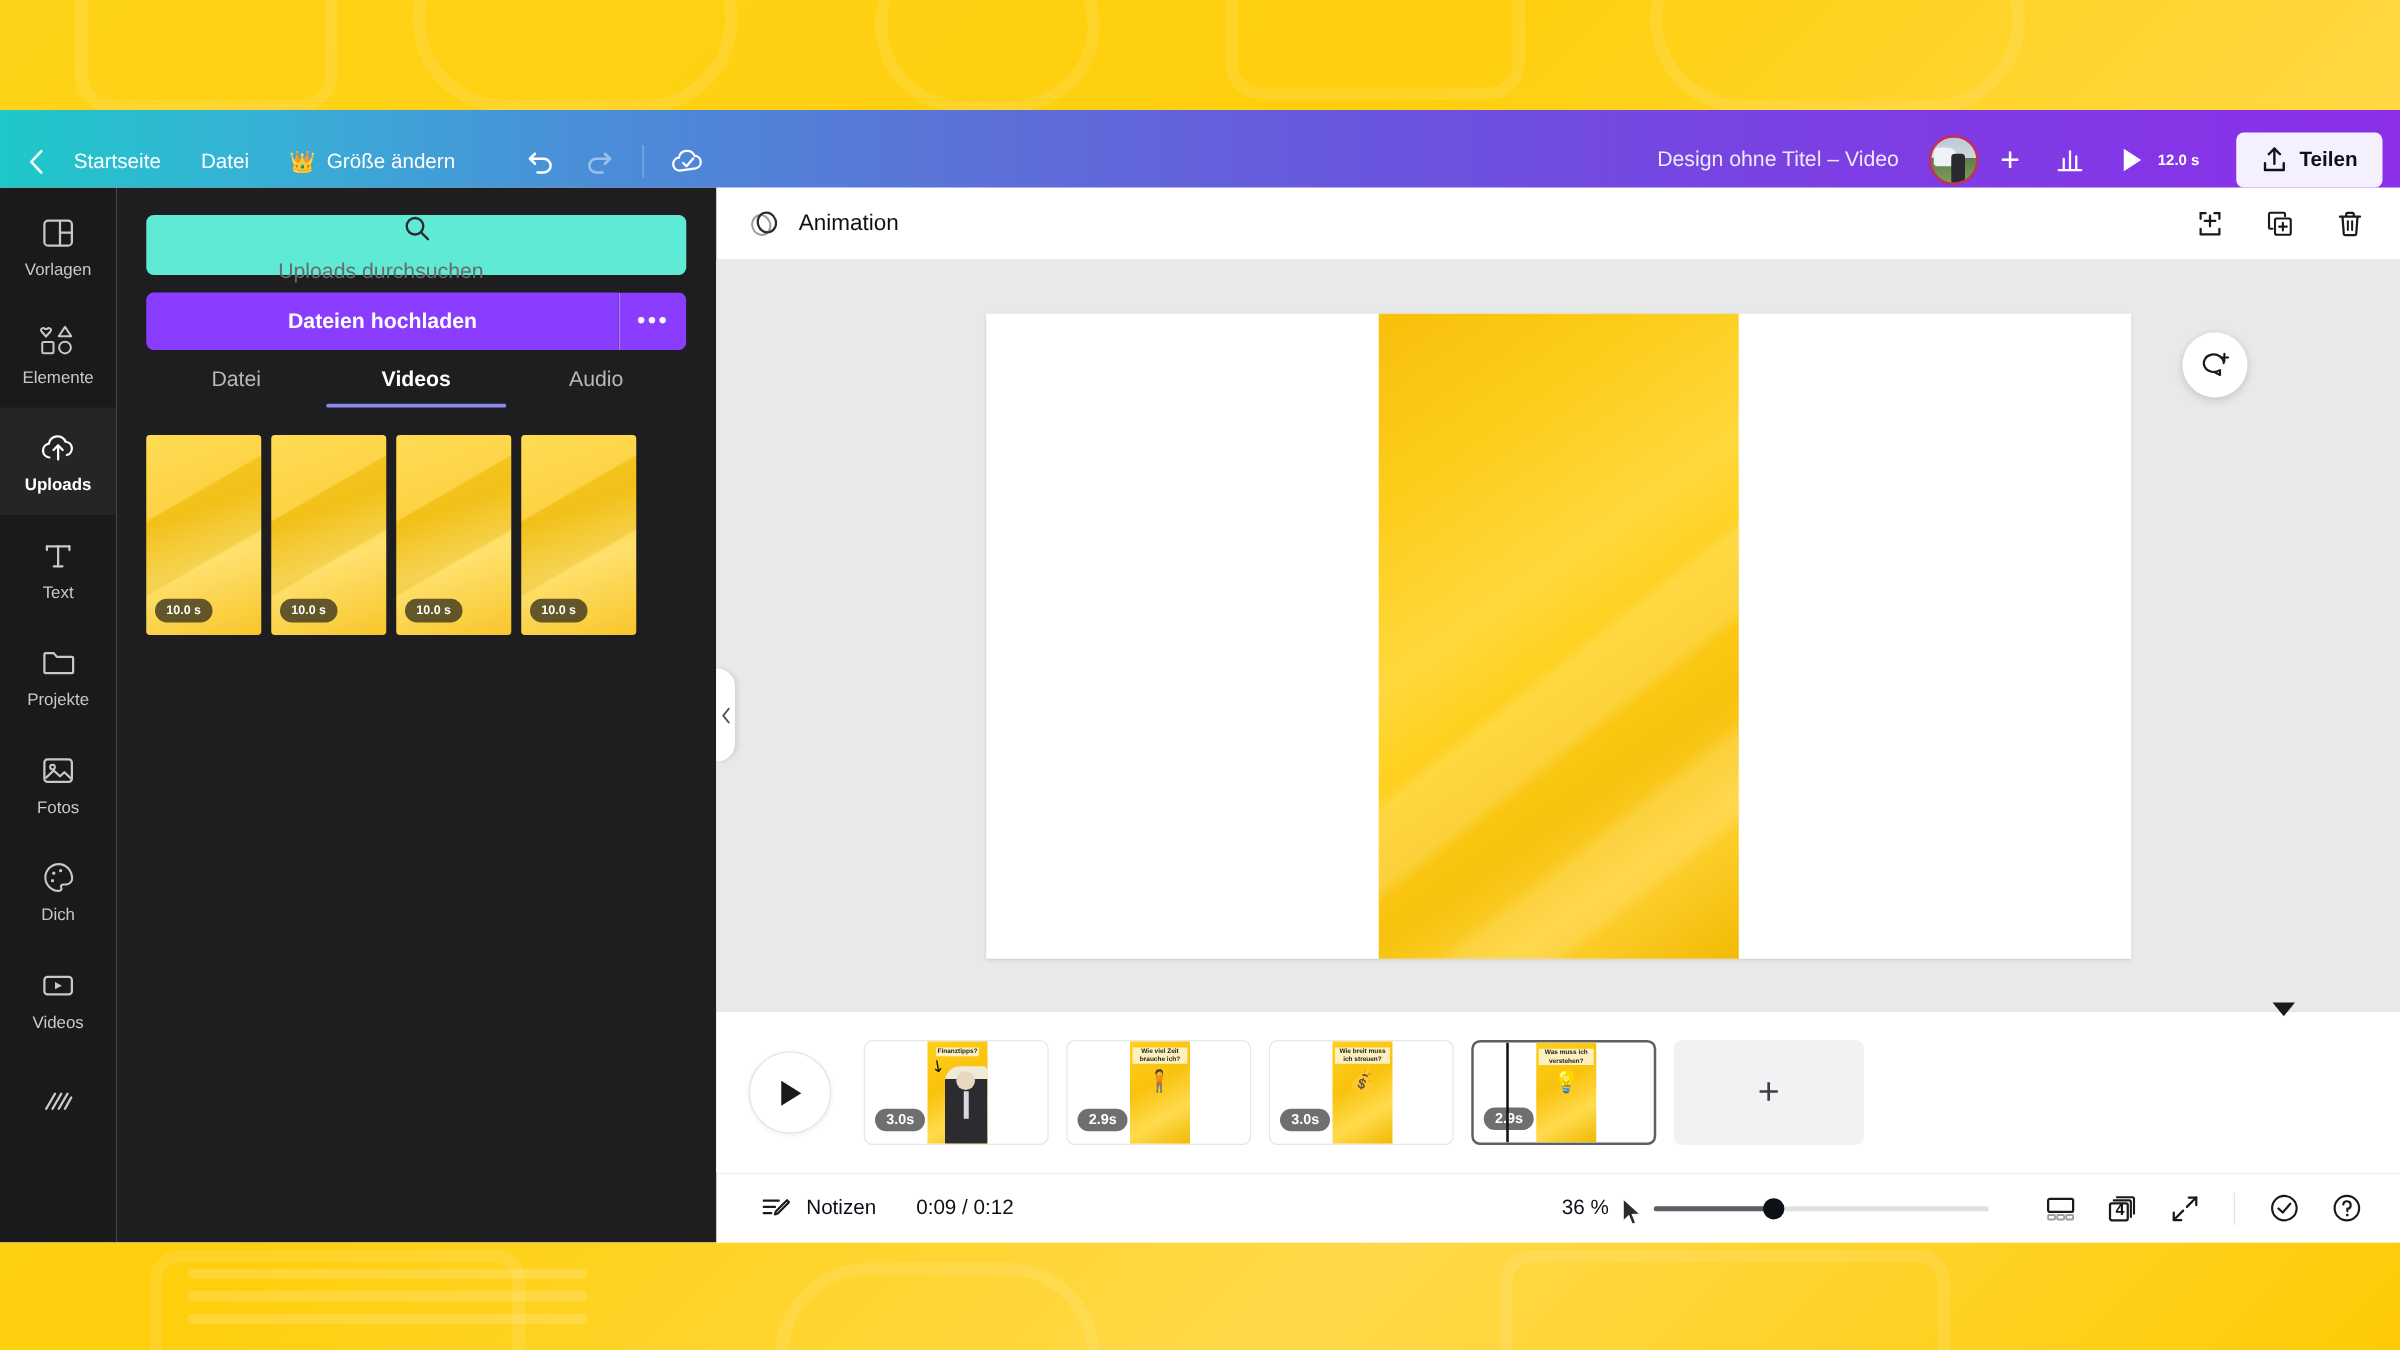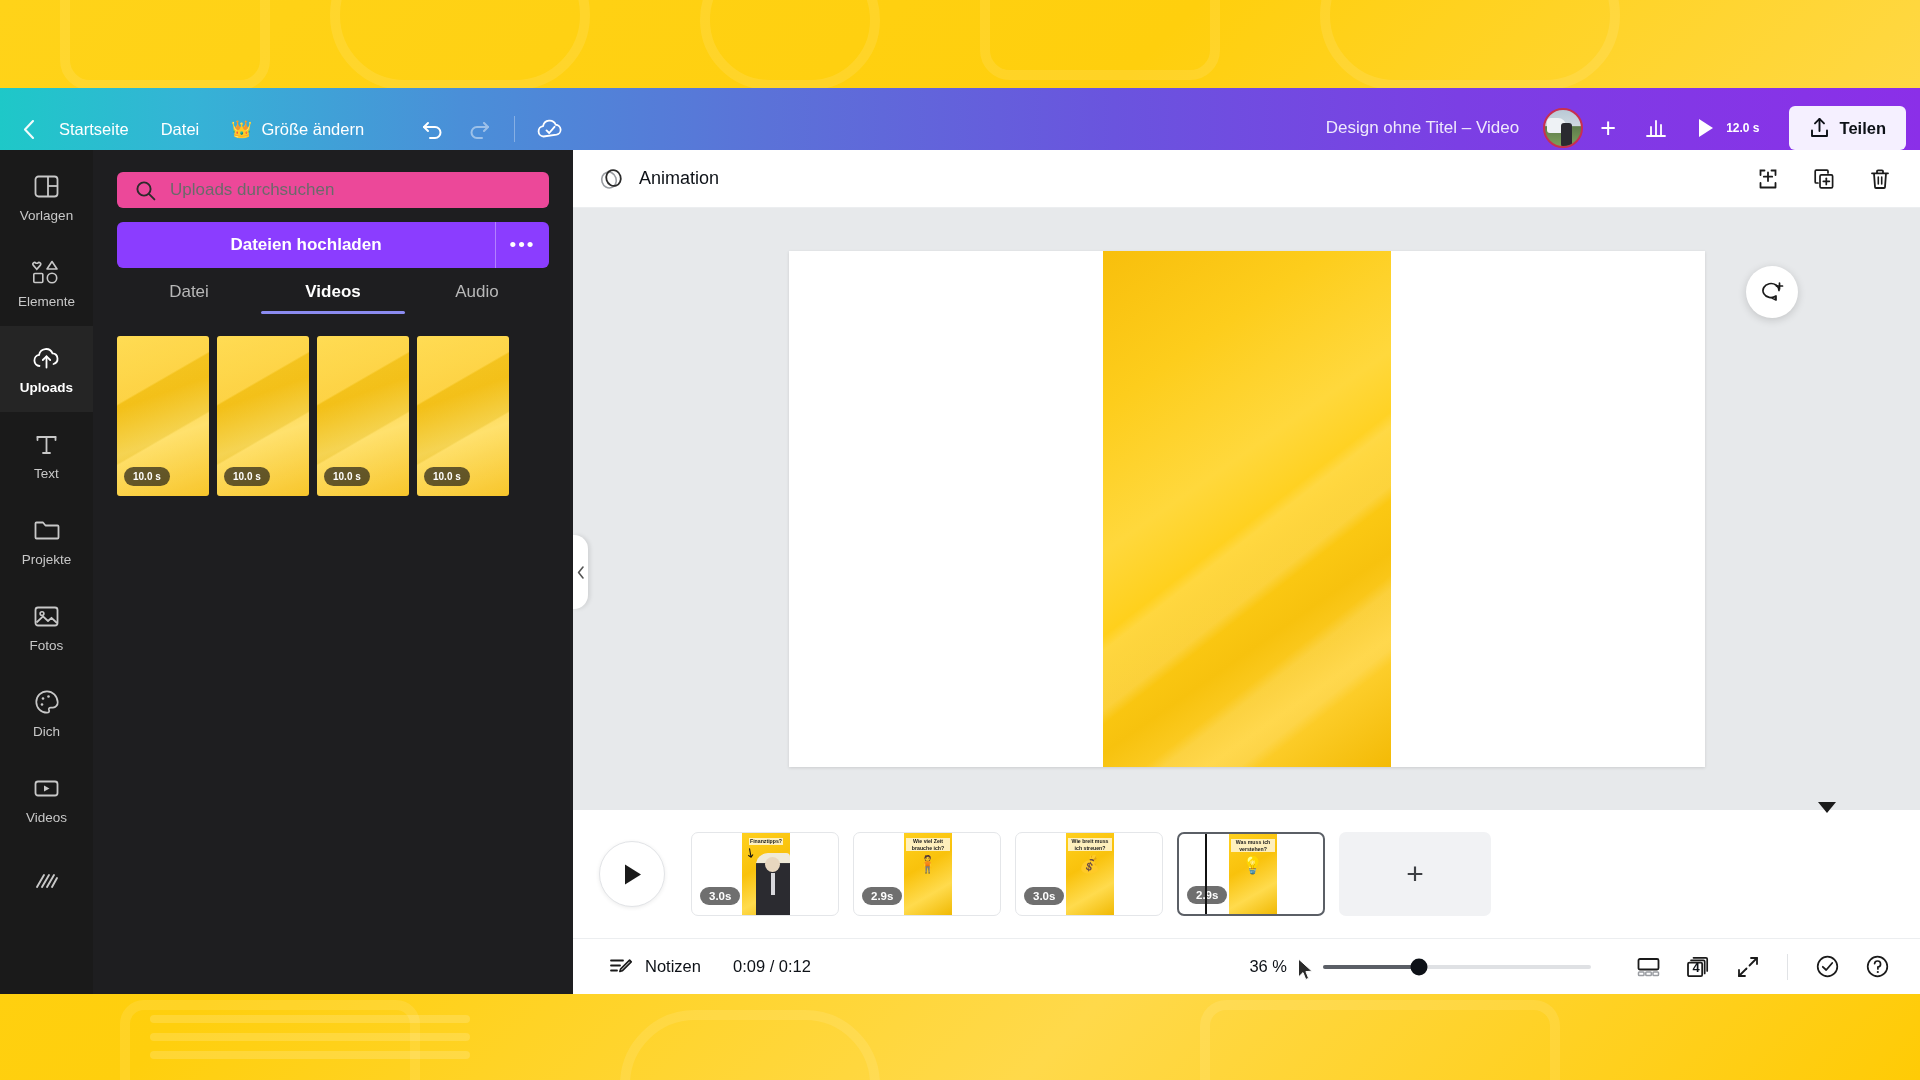--- a/index.html
+++ b/index.html
@@ -146,23 +146,23 @@
 
   
   .panel {
     width: 480px; flex: 0 0 480px;
     background: #1e1e20;
     padding: 22px 24px 0 24px;
     display: flex; flex-direction: column;
     position: relative;
   }
   .search-box {
-    height: 36px; background: #ec4899; border-radius: 6px;
+    height: 48px; background: #5eead4; border-radius: 6px;
     display: flex; align-items: center; gap: 14px;
-    padding: 0 18px; margin-bottom: 14px;
+    padding: 0 18px; margin-bottom: 14px; flex-direction: column;
   }
   .search-box input {
     border: none; outline: none; flex: 1;
     font-size: 17px; color: #2b2b2b;
     font-family: "Liberation Sans", sans-serif;
     background: transparent;
   }
   .search-box input::placeholder { color: #6a6a6a; }
 
   .upload-row { display: flex; margin-bottom: 14px; }

